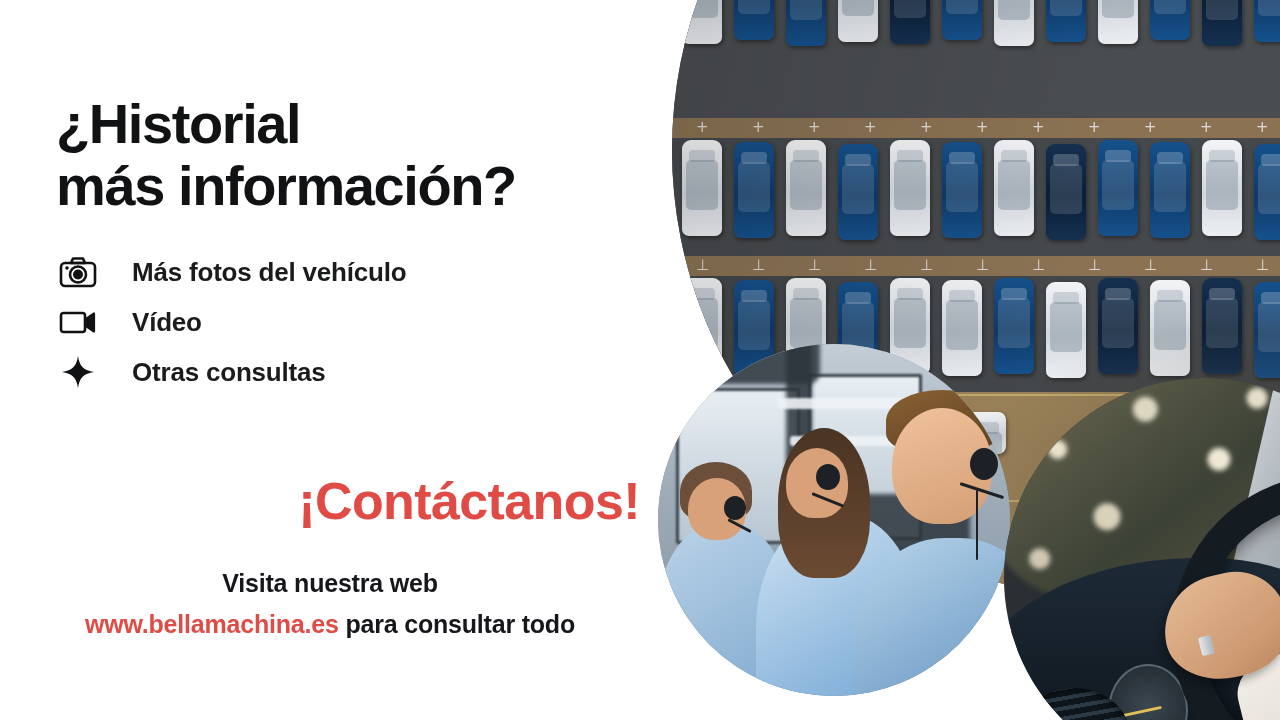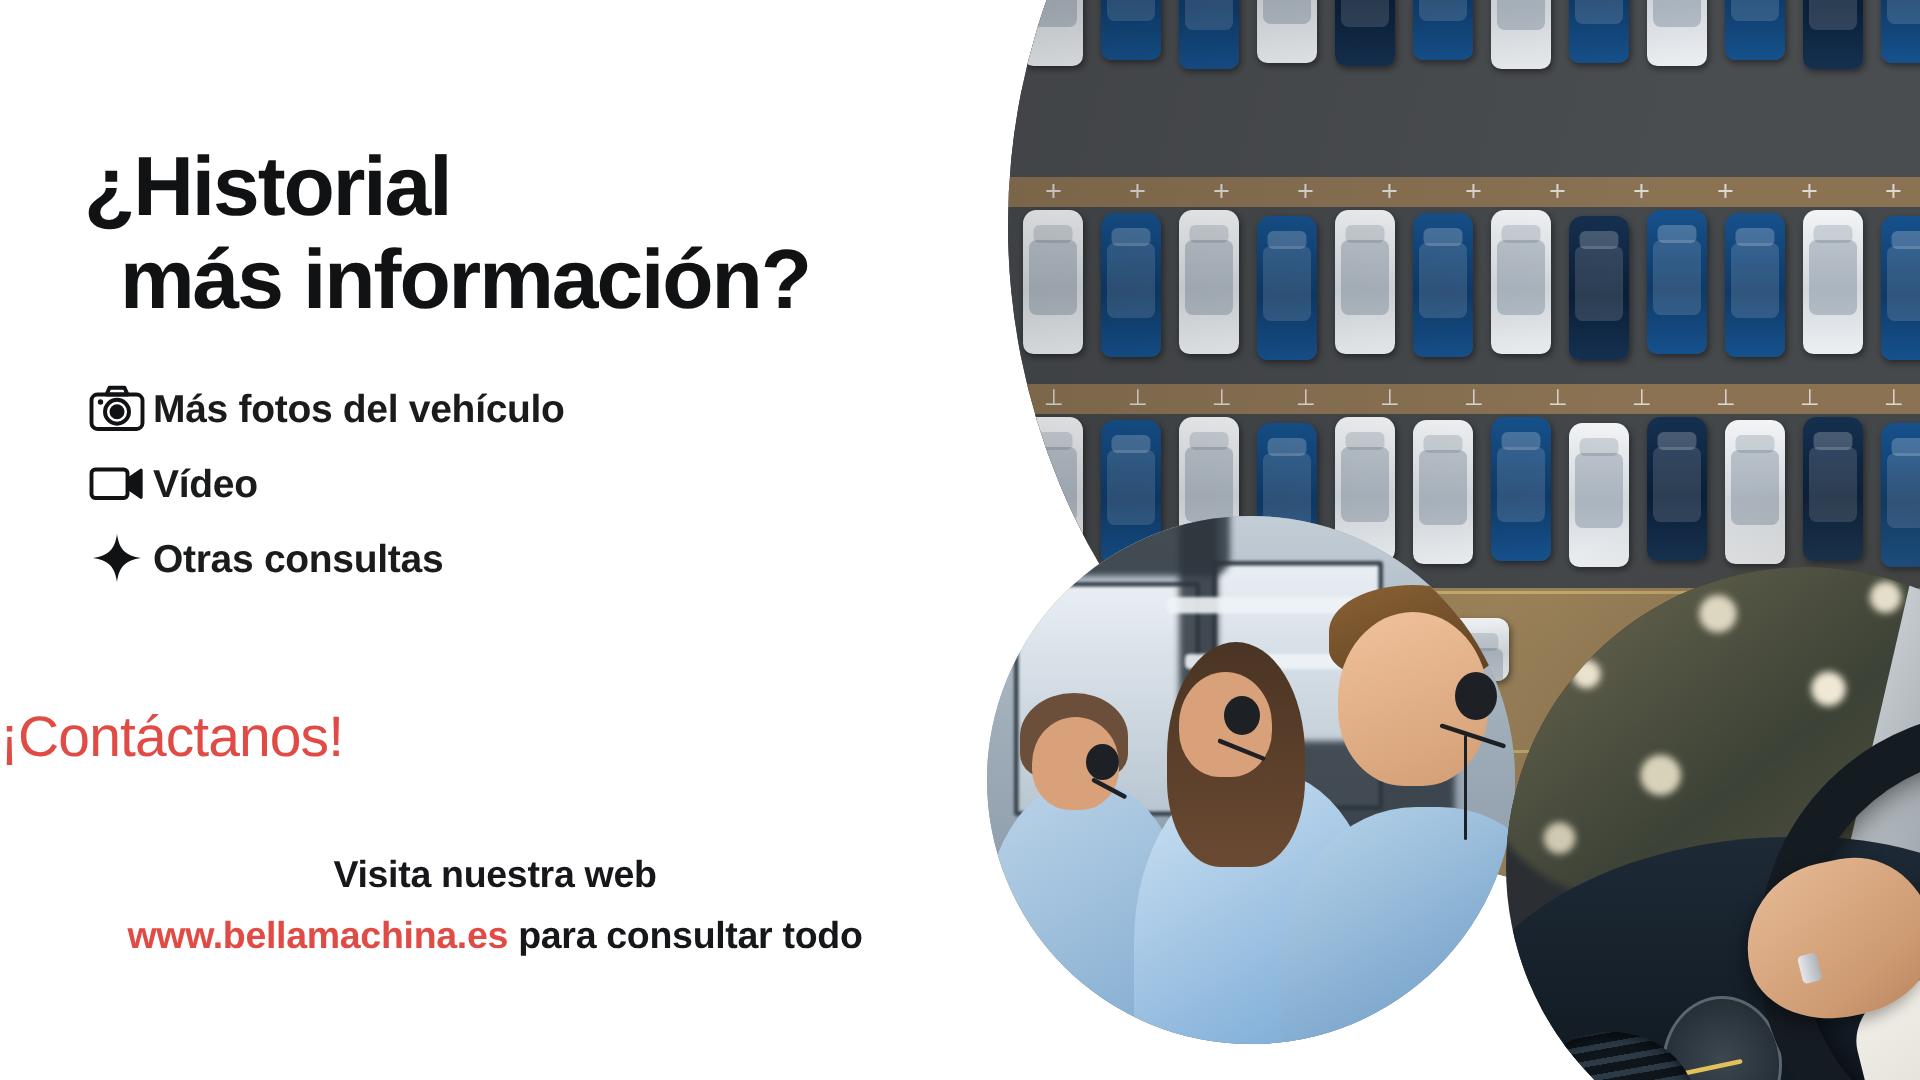--- a/index.html
+++ b/index.html
@@ -285,33 +285,33 @@
     position: absolute;
     left: 56px;
     top: 55px;
     width: 660px;
     font-size: 56px;
     line-height: 1.12;
     font-weight: 900;
     letter-spacing: -1.4px;
     color: #111213;
   }
-  .headline .l2 { display: block; margin-left: 24px; }
+  .headline .l2 { display: block; }
 
   .bullets {
     position: absolute;
     left: 56px;
     top: 247px;
     width: 560px;
   }
   .bullet {
     display: flex;
     align-items: center;
     height: 50px;
-    gap: 2px;
+    gap: 32px;
   }
   .bullet .b-icon {
     width: 44px;
     height: 40px;
     flex: 0 0 44px;
     display: flex;
     align-items: center;
     justify-content: center;
   }
   .bullet .b-label {
@@ -320,23 +320,23 @@
     color: #1a1b1c;
     letter-spacing: -.2px;
     white-space: nowrap;
   }
 
   .cta {
     position: absolute;
     left: 0;
     top: 471px;
     width: 640px;
-    text-align: left;
-    font-size: 38px;
-    font-weight: 400;
+    text-align: right;
+    font-size: 52px;
+    font-weight: 700;
     letter-spacing: -.6px;
     color: #e04b45;
   }
 
   .footer {
     position: absolute;
     left: 0;
     top: 563px;
     width: 660px;
     text-align: center;

